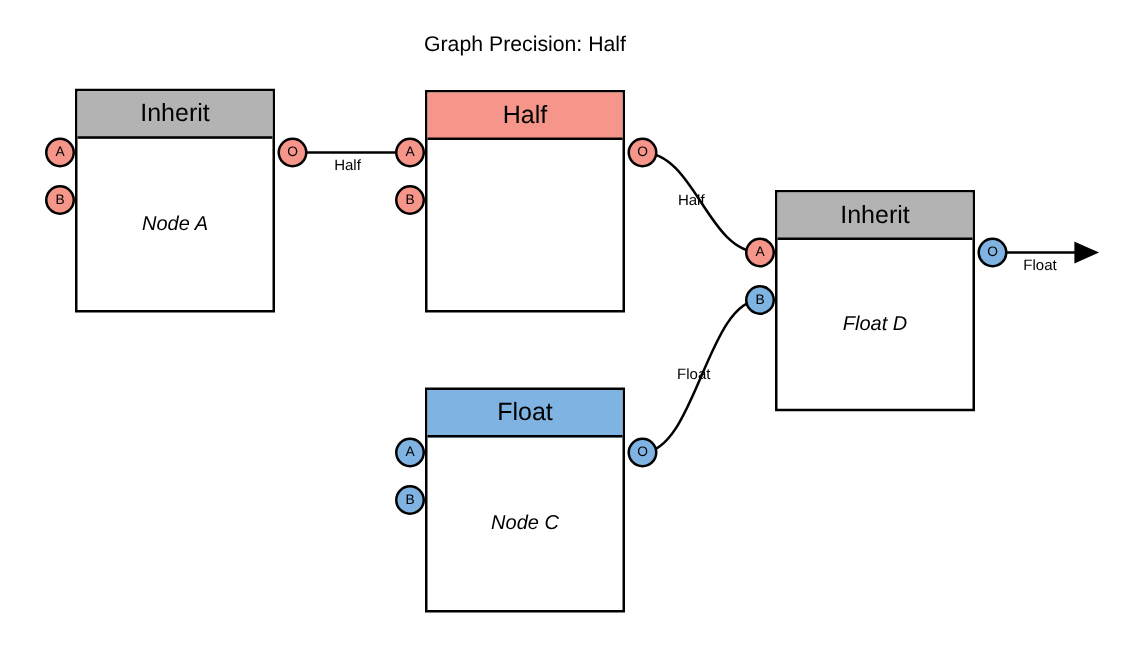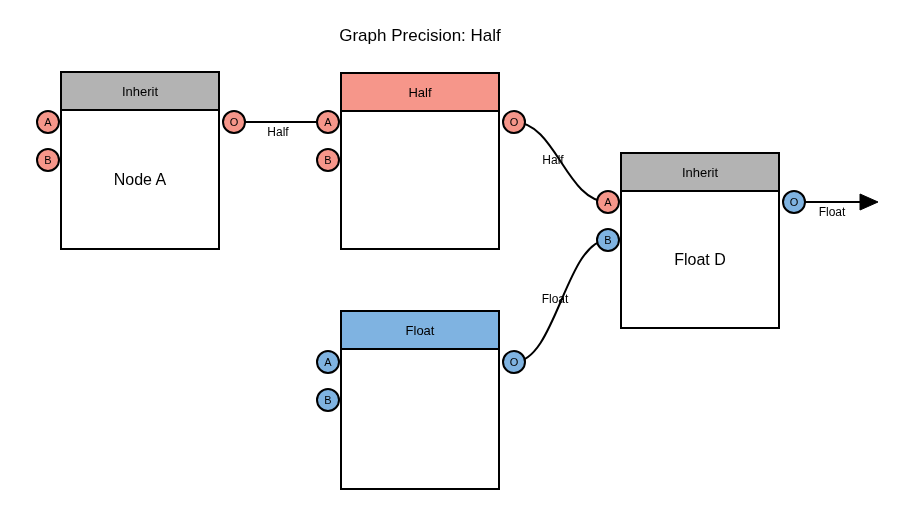--- a/index.html
+++ b/index.html
@@ -34,28 +34,29 @@
     flex-direction: column;
     box-sizing: border-box;
     z-index: 2;
   }
   .node-header {
     height: 36px;
     border-bottom: 2px solid #000;
     display: flex;
     align-items: center;
     justify-content: center;
-    font-size: 13px;
+    font-size: 20px;
   }
   .node-body {
     flex: 1;
     display: flex;
     align-items: center;
     justify-content: center;
     font-size: 16px;
+    font-style: italic;
   }
   .hdr-gray   { background: #b3b3b3; }
   .hdr-salmon { background: #f6968a; }
   .hdr-blue   { background: #7fb3e1; }
   .port {
     position: absolute;
     width: 20px; height: 20px;
     border: 2px solid #000;
     border-radius: 50%;
     font-size: 11px;
@@ -98,20 +99,21 @@
 
   <div class="node" style="left:340px; top:72px; width:160px; height:178px;">
     <div class="node-header hdr-salmon">Half</div>
     <div class="port p-salmon" style="left:-26px; top:36px;">A</div>
     <div class="port p-salmon" style="left:-26px; top:74px;">B</div>
     <div class="port p-salmon" style="left:160px; top:36px;">O</div>
   </div>
 
   <div class="node" style="left:340px; top:310px; width:160px; height:180px;">
     <div class="node-header hdr-blue">Float</div>
+    <div class="node-body">Node C</div>
     <div class="port p-blue" style="left:-26px; top:38px;">A</div>
     <div class="port p-blue" style="left:-26px; top:76px;">B</div>
     <div class="port p-blue" style="left:160px; top:38px;">O</div>
   </div>
 
   <div class="node" style="left:620px; top:152px; width:160px; height:177px;">
     <div class="node-header hdr-gray">Inherit</div>
     <div class="node-body">Float D</div>
     <div class="port p-salmon" style="left:-26px; top:36px;">A</div>
     <div class="port p-blue" style="left:-26px; top:74px;">B</div>

